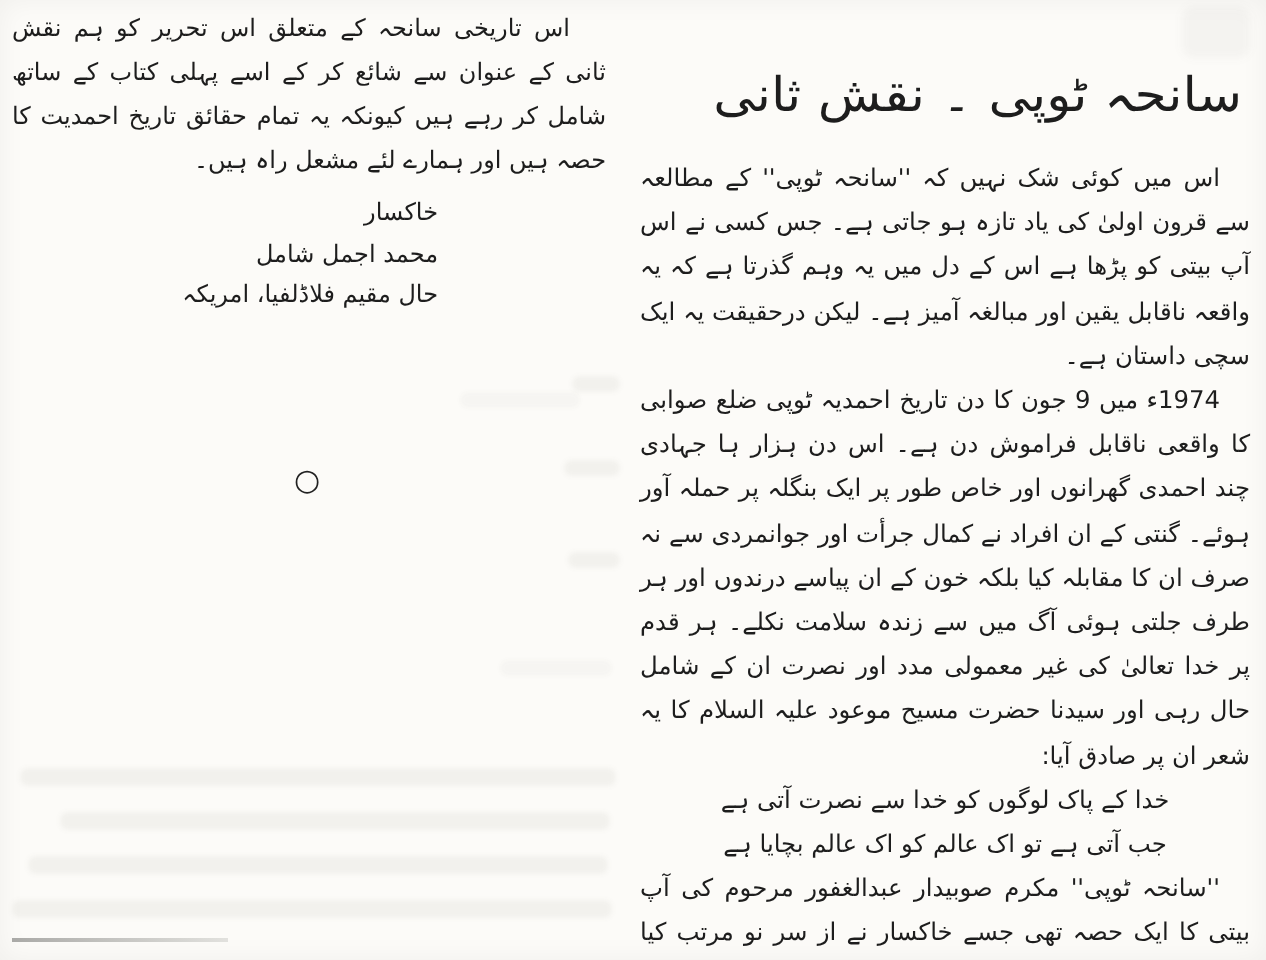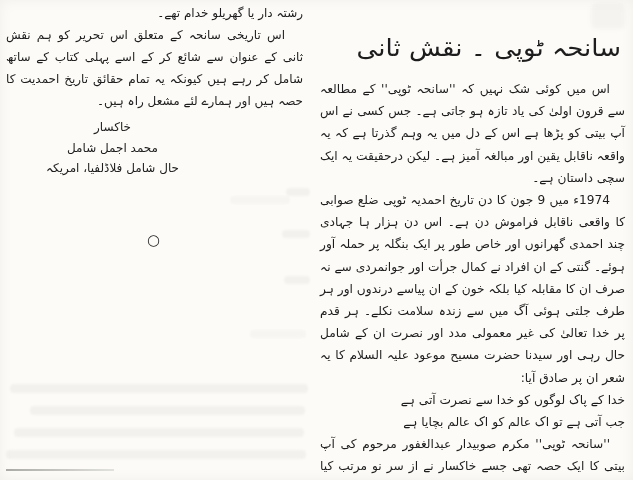--- a/index.html
+++ b/index.html
@@ -38,21 +38,21 @@
   .para-l {
     margin: 0;
     font-size: 12px;
     line-height: 22px;
     text-align: justify;
     text-align-last: right;
     text-indent: 18px;
   }
   .signature {
     margin: 5px 84px 10px 0;
-    text-align: center;
+    text-align: right;
     font-size: 12px;
     line-height: 20.5px;
   }
   .divider-circle {
     position: absolute;
     left: 147px;
     top: 233px;
     font-size: 15px;
     line-height: 15px;
     color: #222;
@@ -74,21 +74,21 @@
     font-size: 12.2px;
     line-height: 22.2px;
     text-align: justify;
     text-align-last: right;
     text-indent: 15px;
   }
   .para-r.first { margin-top: 5px; }
   .verse {
     font-size: 12.2px;
     line-height: 22.2px;
-    text-align: right;
+    text-align: center;
   }
   .verse div { text-indent: 0; }
 
   
   .ghost {
     position: absolute;
     background: rgba(70, 70, 60, 0.055);
     filter: blur(1.3px);
     border-radius: 4px;
     pointer-events: none;
@@ -121,29 +121,28 @@
     filter: blur(2px);
     border-radius: 6px;
   }
 </style>
 </head>
 <body>
 
 <div class="spread">
 
   <div class="page page-left">
-    <div class="cont-line">رشتہ دار یا گھریلو خدام تھے۔</div>
 
     <p class="para-l">اس تاریخی سانحہ کے متعلق اس تحریر کو ہم نقش ثانی کے عنوان سے شائع کر کے اسے پہلی کتاب کے ساتھ شامل کر رہے ہیں کیونکہ یہ تمام حقائق تاریخ احمدیت کا حصہ ہیں اور ہمارے لئے مشعل راہ ہیں۔</p>
 
 
     <div class="signature">
       <div>خاکسار</div>
       <div>محمد اجمل شامل</div>
-      <div>حال شامل فلاڈلفیا، امریکہ</div>
+      <div>حال مقیم فلاڈلفیا، امریکہ</div>
     </div>
 
     <div class="divider-circle">○</div>
 
     <div class="ghost g1"></div>
     <div class="ghost g2"></div>
     <div class="ghost g3"></div>
     <div class="ghost g4"></div>
     <div class="ghost g5"></div>
     <div class="ghost g6"></div>

